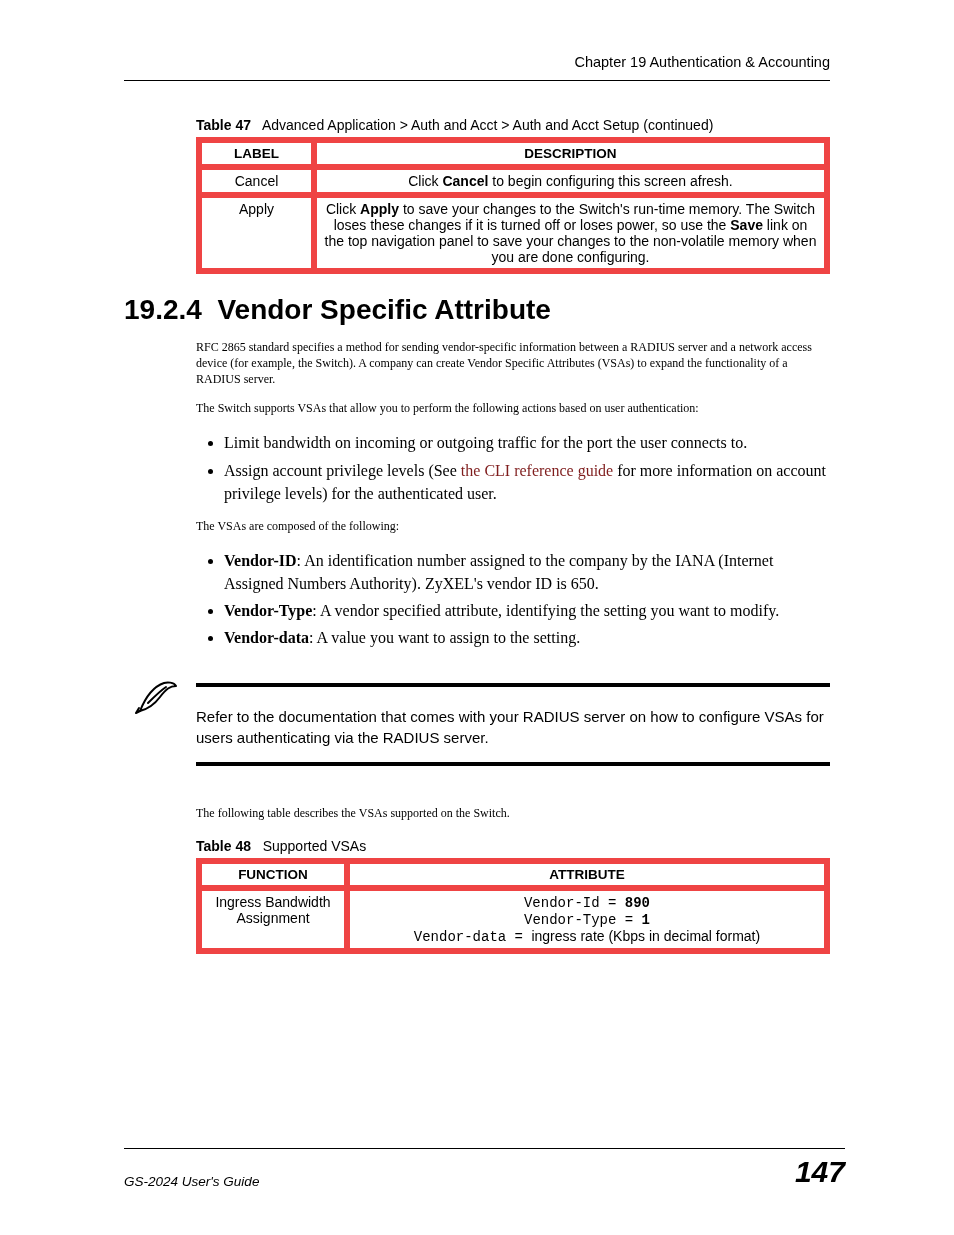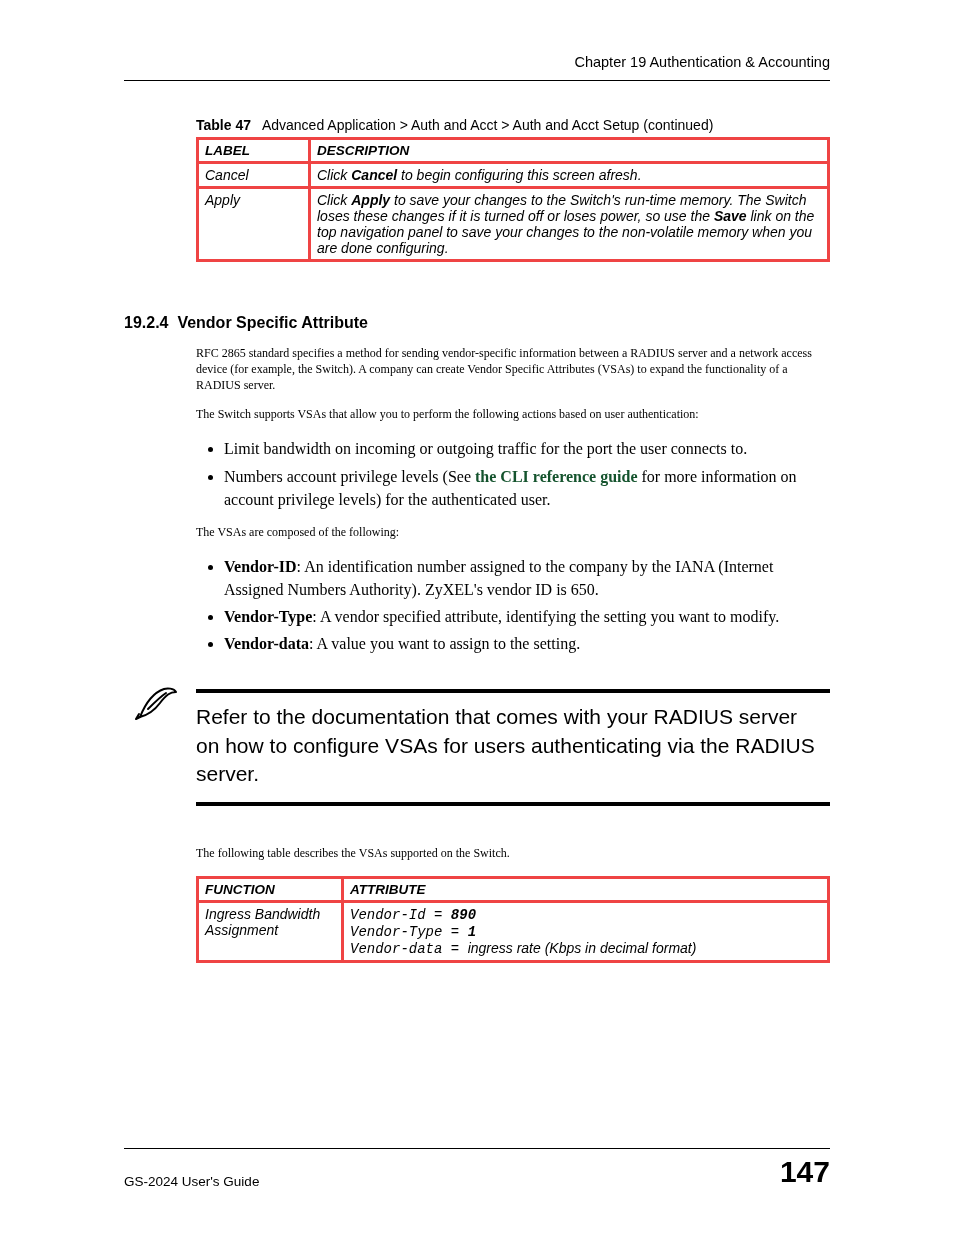--- a/index.html
+++ b/index.html
@@ -41,91 +41,91 @@
 
   
   table.doc-table {
     border-collapse: collapse;
     width: calc(100% - 72px);
     margin-left: 72px;
     font-family: Arial, Helvetica, sans-serif;
     font-size: 14px;
   }
   table.doc-table th, table.doc-table td {
-    border: 3px solid #ef4444;
+    border: 6px solid #ef4444;
     padding: 3px 6px;
     vertical-align: top;
-    text-align: left;
-    font-style: italic;
+    text-align: center;
   }
   table.doc-table th {
     font-weight: bold;
     font-size: 13.5px;
   }
   .col-func { width: 130px; }
   .col-label { width: 97px; }
 
   
   h2.section {
     font-family: Arial, Helvetica, sans-serif;
     font-weight: bold;
-    font-size: 16px;
-    margin: 52px 0 14px 0;
+    font-size: 28px;
+    margin: 20px 0 14px 0;
   }
 
   
   p.body {
     font-size: 12px;
     line-height: 1.32;
     margin: 0 0 14px 72px;
   }
   p.body.after-table { margin-top: 40px; }
 
   ul.bullets {
     list-style: disc;
     margin: 0 0 14px 72px;
     padding-left: 28px;
     font-size: 16px;
     line-height: 1.45;
   }
   ul.bullets li { margin-bottom: 4px; }
 
-  a.xref { color: #14532d; text-decoration: none; font-weight: bold; }
+  a.xref { color: #7f1d1d; text-decoration: none; }
 
   
   .note-wrap {
     margin: 34px 0 0 0;
     position: relative;
   }
   .note-icon {
     position: absolute;
     left: 10px;
     top: -4px;
   }
   .note-content {
     margin-left: 72px;
     border-top: 4px solid #000;
     border-bottom: 4px solid #000;
-    padding: 10px 6px 14px 0;
-    font-family: Arial, Helvetica, sans-serif;
-    font-size: 21px;
+    padding: 20px 6px 14px 0;
+    font-family: Arial, Helvetica, sans-serif;
+    font-size: 15px;
     line-height: 1.35;
   }
 
   
   .mono { font-family: "Courier New", Courier, monospace; font-size: 14px; }
   .vsa-line { white-space: nowrap; }
   .attr-suffix { font-family: Arial, Helvetica, sans-serif; font-size: 14px; }
 
   
   .footer {
     position: absolute;
     left: 124px;
-    right: 124px;
+    right: 109px;
     bottom: 46px;
+    font-style: italic;
   }
   .footer-rule {
     border: none;
     border-top: 1px solid #000;
     margin: 0 0 6px 0;
   }
   .footer-row {
     display: flex;
     justify-content: space-between;
     align-items: flex-end;
@@ -178,21 +178,21 @@
   <h2 class="section">
     <span>19.2.4</span>&nbsp;&nbsp;<span>Vendor Specific Attribute</span>
   </h2>
 
   <p class="body">RFC 2865 standard specifies a method for sending vendor-specific information between a RADIUS server and a network access device (for example, the Switch). A company can create Vendor Specific Attributes (VSAs) to expand the functionality of a RADIUS server.</p>
   <p class="body">The Switch supports VSAs that allow you to perform the following actions based on user authentication:</p>
 
   <ul class="bullets">
     <li>Limit bandwidth on incoming or outgoing traffic for the port the user connects to.</li>
     <li>
-      <span>Numbers account privilege levels (See </span><a href="#" class="xref">the CLI reference guide</a><span> for more information on account privilege levels) for the authenticated user.</span>
+      <span>Assign account privilege levels (See </span><a href="#" class="xref">the CLI reference guide</a><span> for more information on account privilege levels) for the authenticated user.</span>
     </li>
   </ul>
 
   <p class="body">The VSAs are composed of the following:</p>
 
   <ul class="bullets">
     <li><b>Vendor-ID</b><span>: An identification number assigned to the company by the IANA (Internet Assigned Numbers Authority). ZyXEL's vendor ID is 650.</span></li>
     <li><b>Vendor-Type</b><span>: A vendor specified attribute, identifying the setting you want to modify.</span></li>
     <li><b>Vendor-data</b><span>: A value you want to assign to the setting.</span></li>
   </ul>
@@ -205,20 +205,24 @@
           <path d="M6 32 L 2 34 L 5 29"></path>
           <path d="M14 24 C 20 18, 26 12, 32 8"></path>
         </g>
       </svg>
     </span>
     <div class="note-content">Refer to the documentation that comes with your RADIUS server on how to configure VSAs for users authenticating via the RADIUS server.</div>
   </div>
 
   <p class="body after-table">The following table describes the VSAs supported on the Switch.</p>
 
+  <p class="tbl-caption">
+    <b>Table 48</b>&nbsp;&nbsp;
+    <span>Supported VSAs</span>
+  </p>
   <table class="doc-table">
     <thead>
       <tr>
         <th class="col-func">FUNCTION</th>
         <th>ATTRIBUTE</th>
       </tr>
     </thead>
     <tbody>
       <tr>
         <td>Ingress Bandwidth Assignment</td>

